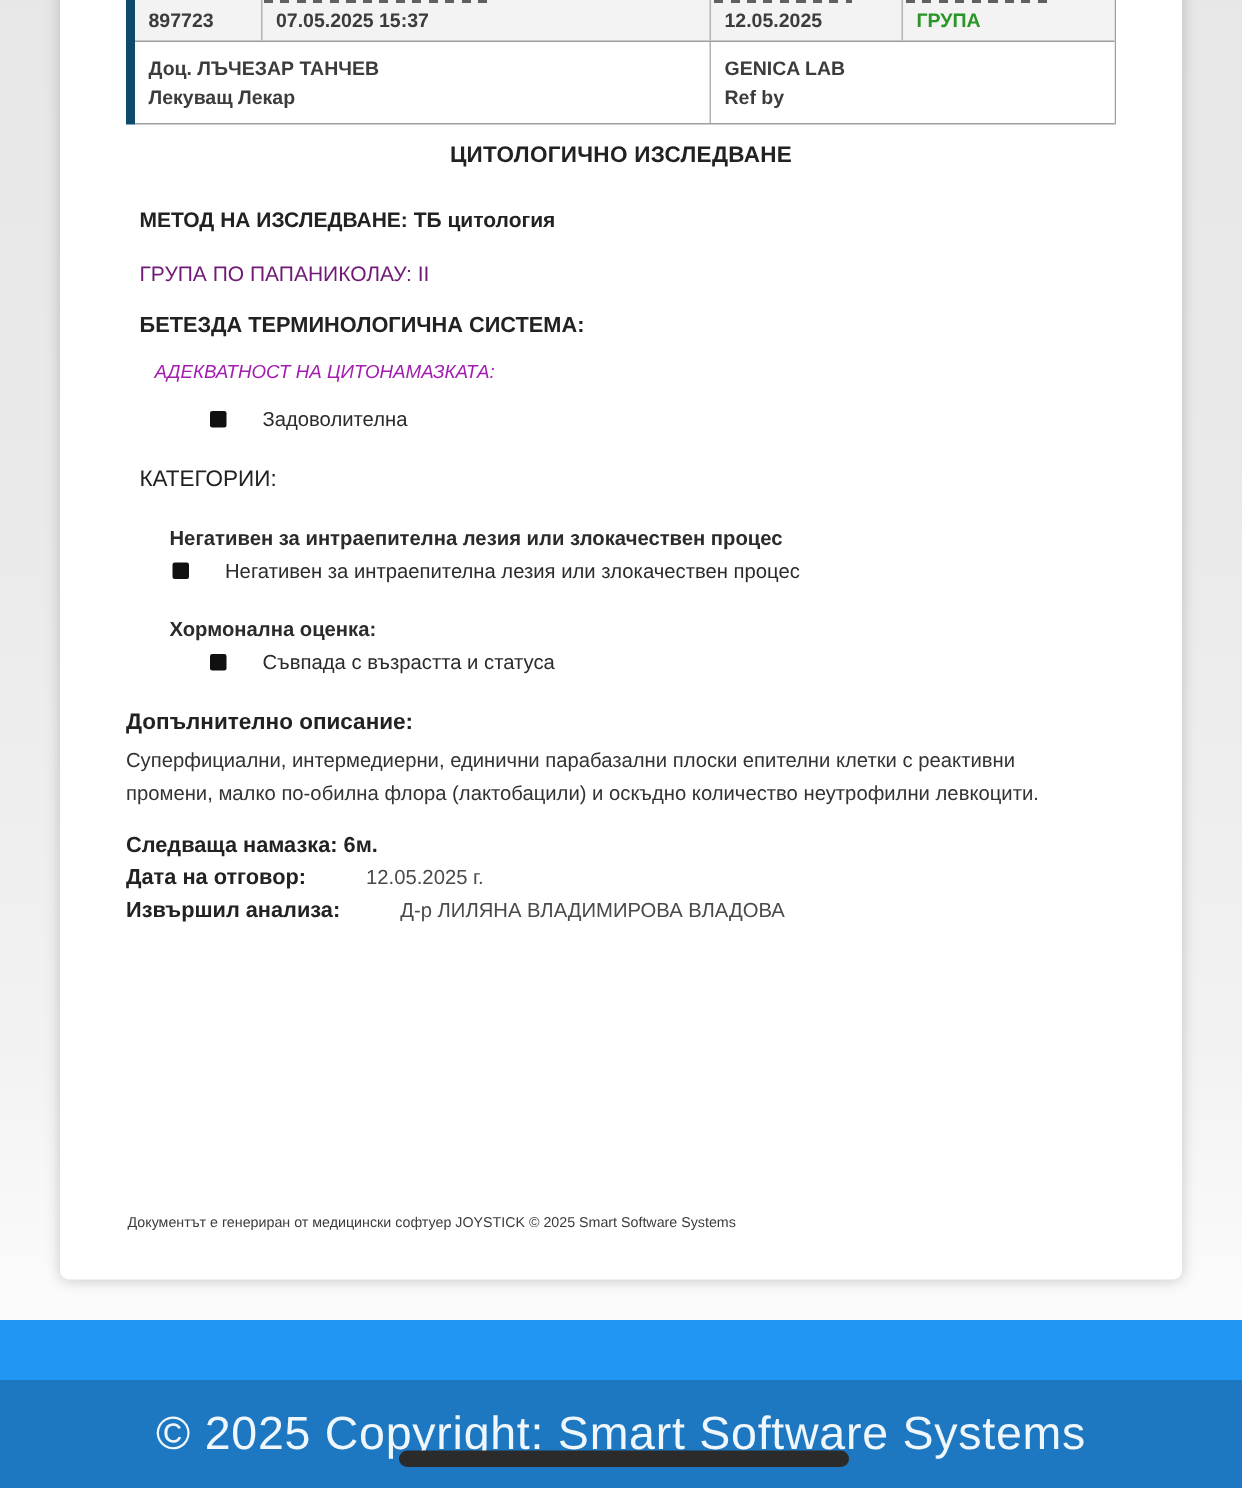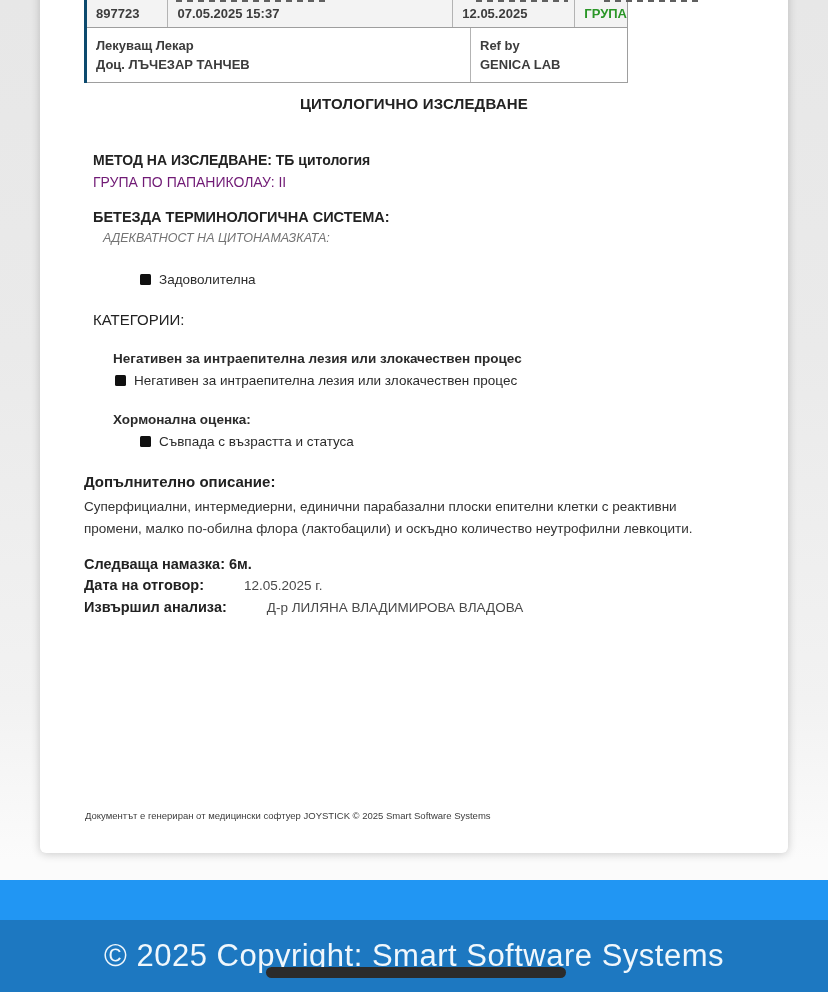--- a/index.html
+++ b/index.html
@@ -14,22 +14,22 @@
 
   
   .card {
     position:absolute; left:40px; top:-20px; width:748px; height:873px;
     background:#ffffff; border-radius:6px;
     box-shadow:0 1px 10px rgba(0,0,0,0.20);
   }
 
   
   .doc-table {
-    position:absolute; left:84px; top:0; width:544px;
-    border-left:3px solid #0c4a6e; border-right:1px solid #9e9e9e;
+    position:absolute; left:84px; top:0; width:660px;
+    border-left:6px solid #0c4a6e; border-right:1px solid #9e9e9e;
     font-size:13px; font-weight:bold; color:#3c3c3c;
   }
   .t-row { display:flex; border-bottom:1px solid #9e9e9e; }
   .t-row1 { background:#f3f3f3; height:28px; align-items:center; }
   .t-row2 { background:#fff; height:55px; }
   .cell { padding-left:9px; }
   .cb { border-left:1px solid #b3b3b3; height:100%; display:flex; align-items:center; }
   .w1{ width:84px; } .w2{ width:299px; } .w3{ width:128px; } .w4{ flex:1; }
   .wA{ width:383px; } .wB{ flex:1; border-left:1px solid #b3b3b3; }
   .t-row2 .cell { padding-top:8px; line-height:19px; }
@@ -40,25 +40,25 @@
     position:absolute; top:0; height:2px;
     background:repeating-linear-gradient(90deg,#606060 0 6px,transparent 6px 11px);
   }
   .frag1 { left:176px; width:150px; }
   .frag2 { left:476px; width:92px; }
   .frag3 { left:604px; width:96px; }
 
   
   .abs { position:absolute; }
   .title { left:84px; top:95px; width:660px; text-align:center; font-size:15px; font-weight:bold; letter-spacing:.2px; }
-  .method    { left:93px; top:152px; font-size:14px; font-weight:bold; }
+  .method    { left:93px; top:138px; font-size:14px; font-weight:bold; }
   .pap       { left:93px; top:174px; font-size:14px; color:#701a75; }
   .bethesda  { left:93px; top:209px; font-size:14.5px; font-weight:bold; }
-  .adequacy  { left:103px; top:231px; font-size:12.5px; font-style:italic; color:#737373; }
-  .check-row { display:flex; align-items:center; gap:8px; font-size:13.5px; color:#2b2b2b; }
+  .adequacy  { left:103px; top:241px; font-size:12.5px; font-style:italic; color:#a21caf; }
+  .check-row { display:flex; align-items:center; gap:24px; font-size:13.5px; color:#2b2b2b; }
   .chk1 { left:140px; top:272px; }
   .categories{ left:93px; top:311px; font-size:15px; font-weight:normal; }
   .cat-head  { font-size:13.5px; font-weight:bold; color:#2b2b2b; }
   .cat1h { left:113px; top:351px; }
   .chk2  { left:115px; top:373px; }
   .cat2h { left:113px; top:412px; }
   .chk3  { left:115px; top:434px;padding-left:25px; }
   .checkbox-square {
     width:11px; height:11px; background:#101010; border-radius:1.5px; flex:0 0 auto;
   }
@@ -98,27 +98,27 @@
         </div>
       <div class="cb w3">
           <div class="cell">12.05.2025</div>
         </div>
       <div class="cb w4">
           <div class="cell status-ready" style="color: rgb(42, 150, 39);">ГРУПА</div>
         </div>
     </div>
     <div class="t-row t-row2">
       <div class="cell wA">
+        <div>Доц. ЛЪЧЕЗАР ТАНЧЕВ</div>
         <div>Лекуващ Лекар</div>
-        <div>Доц. ЛЪЧЕЗАР ТАНЧЕВ</div>
       </div>
       <div class="wB">
           <div class="cell">
+        <div>GENICA LAB</div>
         <div>Ref by</div>
-        <div>GENICA LAB</div>
       </div>
         </div>
     </div>
   </div>
 
   <div class="frag frag1"></div>
   <div class="frag frag2"></div>
   <div class="frag frag3"></div>
 
   <div class="abs title">ЦИТОЛОГИЧНО ИЗСЛЕДВАНЕ</div>

